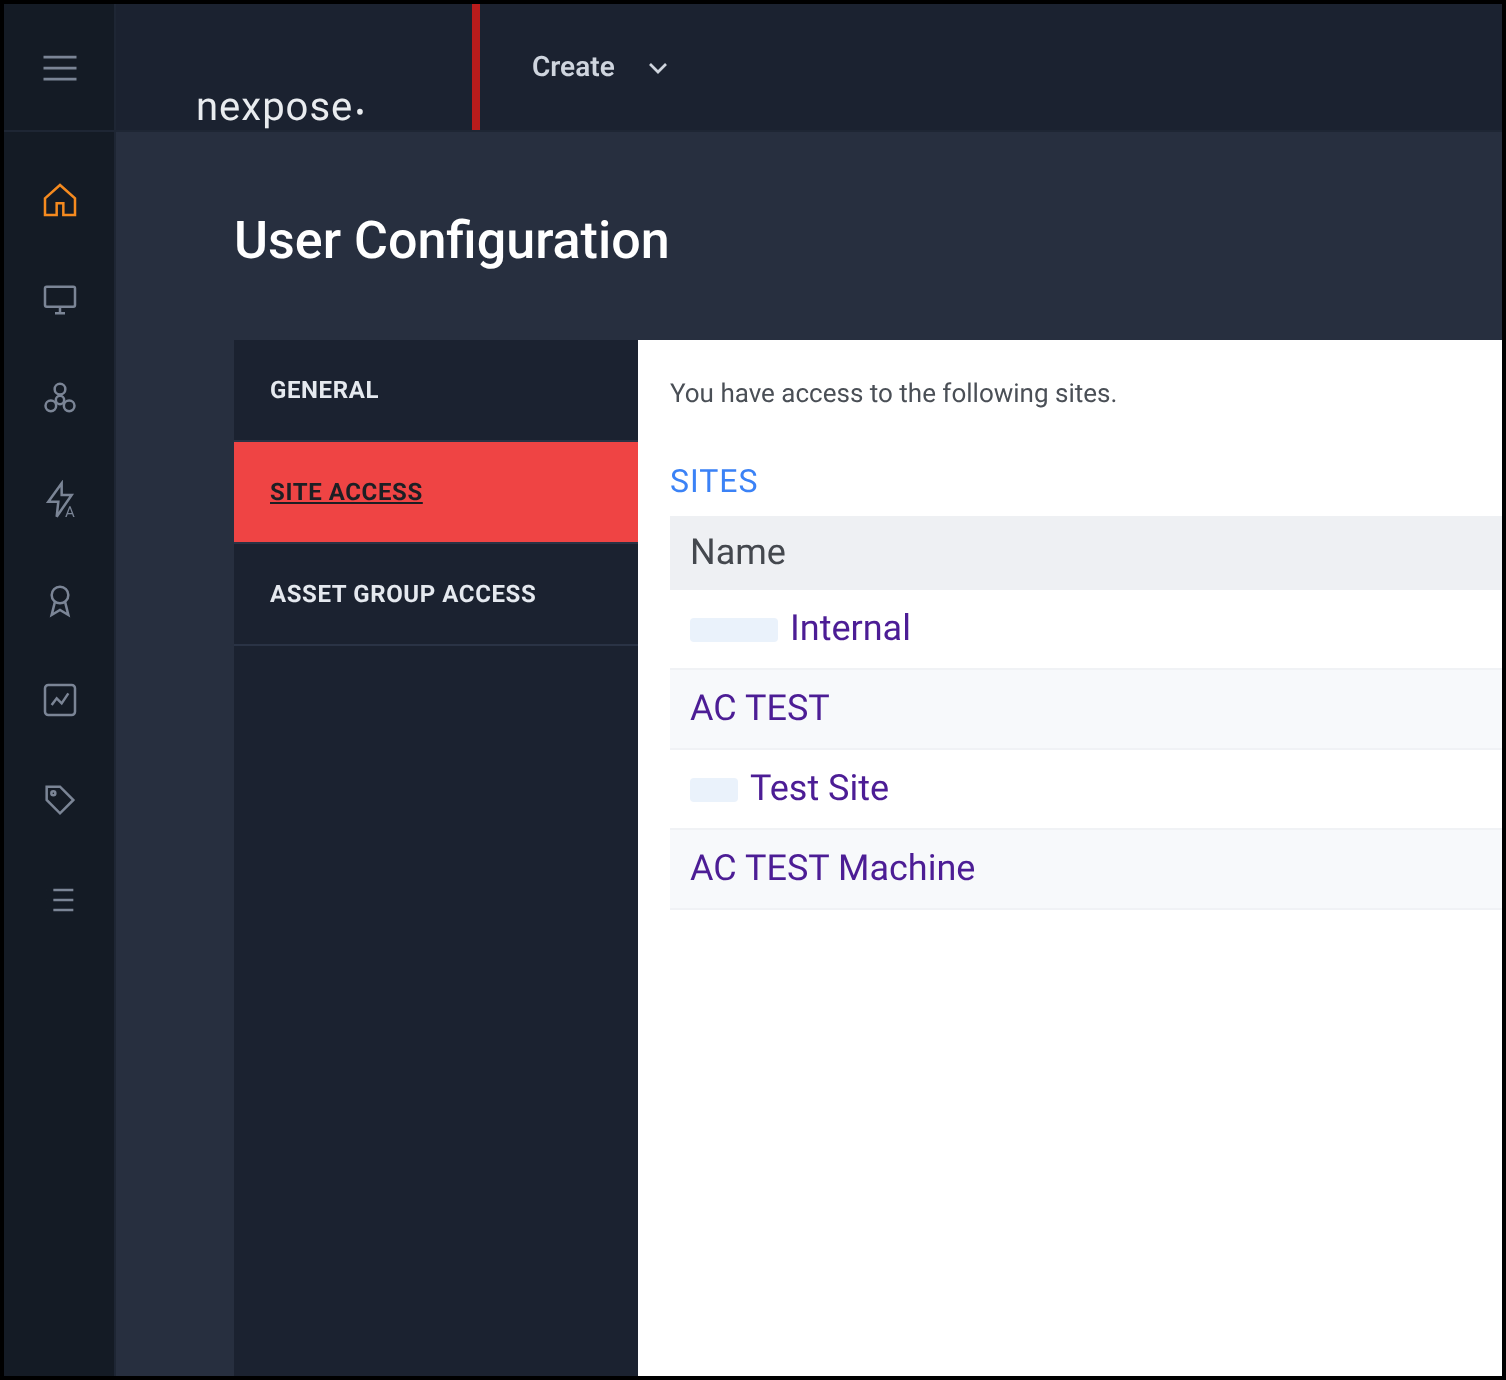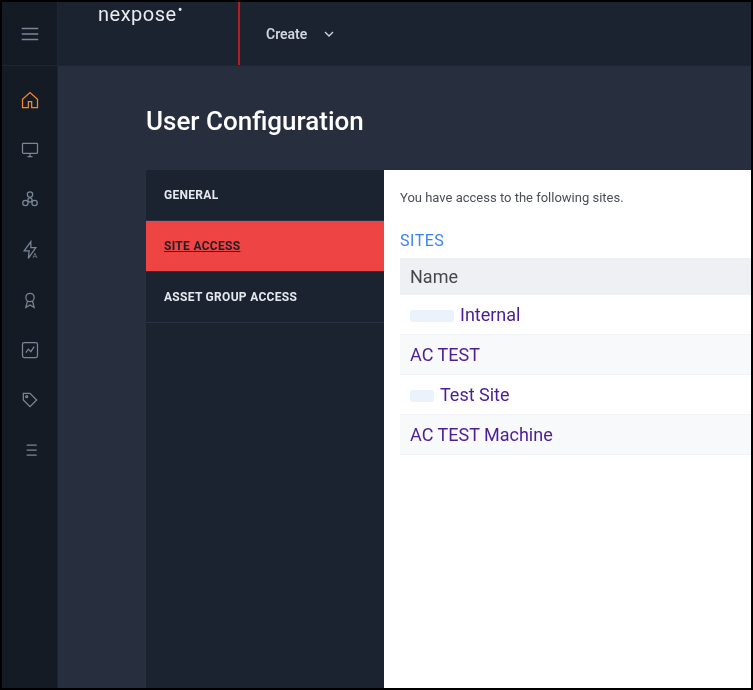--- a/index.html
+++ b/index.html
@@ -66,58 +66,58 @@
     height: 64px;
     display: flex;
     align-items: center;
     background: #1b2230;
     border-bottom: 1px solid #1e2634;
   }
   .brand {
     width: 182px;
     height: 100%;
     display: flex;
-    align-items: flex-start;
+    align-items: flex-end;
     padding-left: 40px;
-    border-right: 2px solid #b91c1c;
+    border-right: 4px solid #b91c1c;
     color: #e9ecef;
     font-size: 20px;
     letter-spacing: 0.5px;
   }
   .brand .dot { font-size: 14px; vertical-align: super; margin-left: 1px; }
   .create {
     display: flex;
     align-items: center;
     gap: 14px;
     padding: 0 26px;
     color: #cfd5de;
     font-size: 14px;
     font-weight: 600;
     cursor: pointer;
     height: 100%;
   }
   .page {
     flex: 1;
-    padding: 40px 0 0 88px;
+    padding: 40px 0 0 59px;
     display: flex;
     flex-direction: column;
   }
   .page-title {
     color: #ffffff;
     font-size: 26px;
     font-weight: 500;
     margin-bottom: 34px;
   }
   .panels {
     display: flex;
     flex: 1;
     min-height: 0;
   }
   .side-tabs {
-    width: 238px;
+    width: 202px;
     background: #1b2230;
     display: flex;
     flex-direction: column;
   }
   .side-tab {
     padding: 18px 18px;
     font-size: 12px;
     font-weight: 700;
     letter-spacing: 0.3px;
     color: #e5e9ef;

